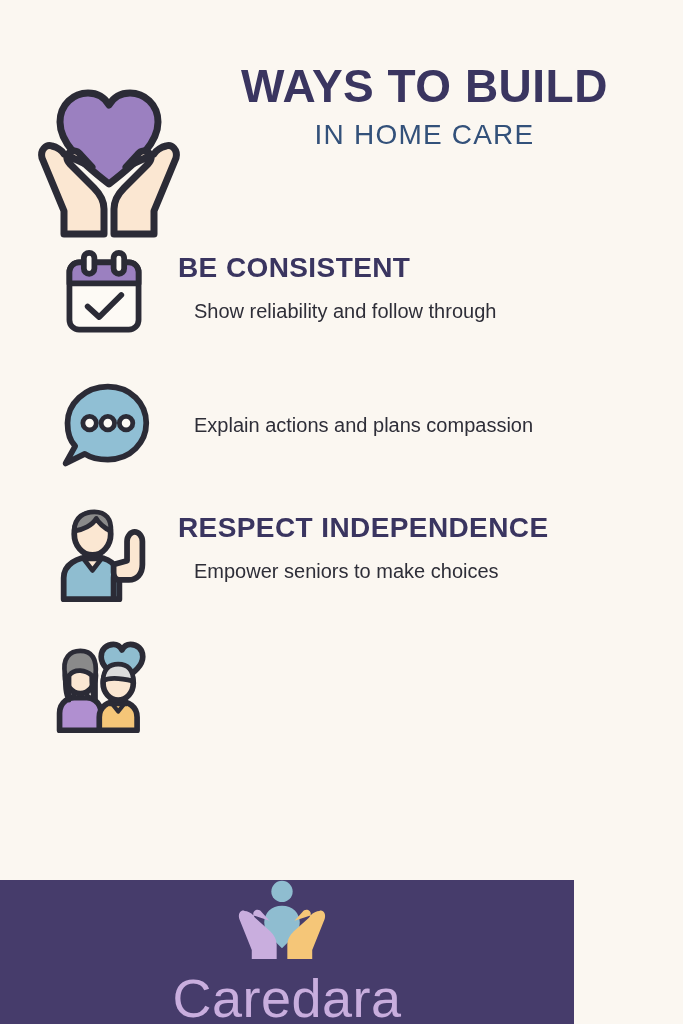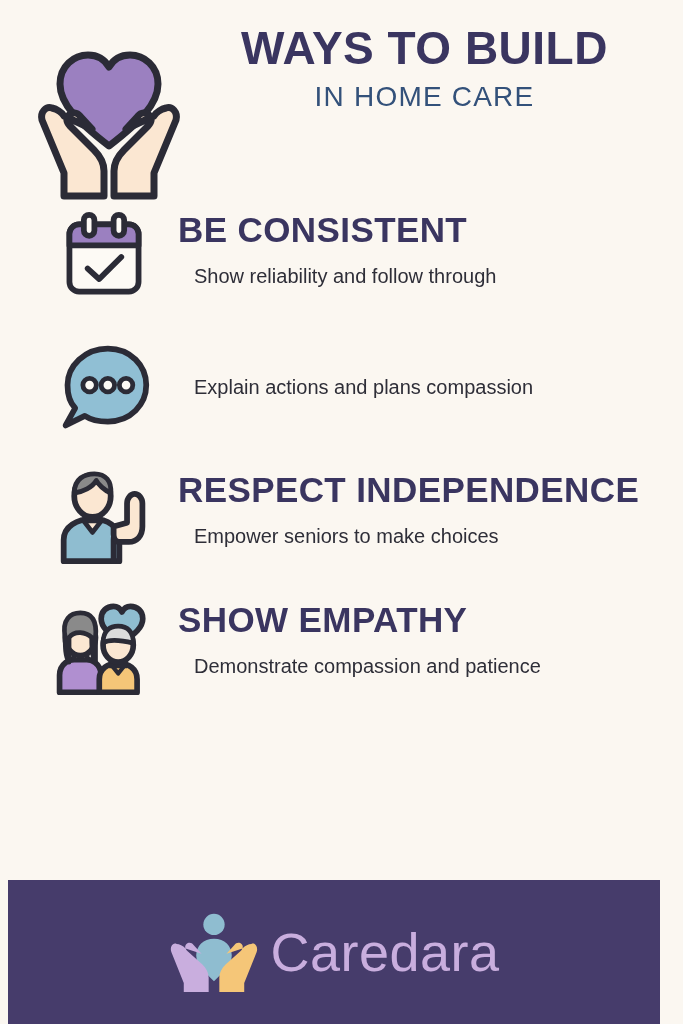--- a/index.html
+++ b/index.html
@@ -11,20 +11,21 @@
     position:relative;
   }
 
   
   .header{
     display:flex;
     align-items:flex-start;
     padding:22px 20px 0 34px;
     height:178px;
     box-sizing:border-box;
+    margin-top:38px;
   }
   .header-icon{
     width:148px;
     flex:0 0 148px;
     margin-top:8px;
   }
   .header-text{
     flex:1;
     padding-left:4px;
     padding-top:4px;
@@ -65,45 +66,46 @@
     flex:0 0 120px;
     display:flex;
     align-items:center;
     justify-content:center;
   }
   .row-text{
     flex:1;
     padding-left:14px;
   }
   .row-title{
-    font-size:35px;
+    font-size:28px;
     font-weight:bold;
     color:#3A3560;
     letter-spacing:0.4px;
     line-height:1.05;
     margin:2px 0 4px 0;
     text-transform:uppercase;
   }
   .row-desc{
     font-size:20px;
     color:#2E2E38;
     line-height:1.2;
     margin:16px;
   }
 
   
   .footer{
     position:absolute;
-    left:8px;bottom:0;
-    width:652px;
+    left:0;bottom:0;
+    width:574px;
     height:144px;
     background:#463C6B;
     display:flex;
     align-items:center;
     justify-content:center;
+    flex-direction:column;
   }
   .footer-logo-mark{
     width:92px;
     height:80px;
     flex:0 0 92px;
     margin-right:10px;
   }
   .footer-wordmark{
     font-size:54px;
     color:#C9AEDE;
@@ -222,24 +224,20 @@
 
         <path d="M62 68 L70 78 L78 68" fill="none" stroke="#2B2B36" stroke-width="4.5" stroke-linejoin="round"></path>
 
         <path d="M63 60 h14 v10 h-14 z" fill="#FBE7D2" stroke="#2B2B36" stroke-width="5"></path>
 
         <ellipse cx="70" cy="48" rx="16" ry="18" fill="#FBE7D2" stroke="#2B2B36" stroke-width="6"></ellipse>
 
         <path d="M54 46 C 54 32, 62 28, 70 28 C 80 28, 86 34, 86 46 C 78 44, 62 40, 54 46 Z" fill="#DCDCDC" stroke="#2B2B36" stroke-width="5" stroke-linejoin="round"></path>
       </svg>
     </div>
-    <div class="row-text">
-      <div class="row-title">SHOW EMPATHY</div>
-      <div class="row-desc">Demonstrate compassion and patience</div>
-    </div>
   </div>
 
 </div>
 
 <div class="footer">
 
   <div class="footer-logo-mark">
     <svg viewBox="0 0 100 90" width="92" height="80">
 
       <circle cx="50" cy="14" r="12" fill="#8FBDD0"></circle>

